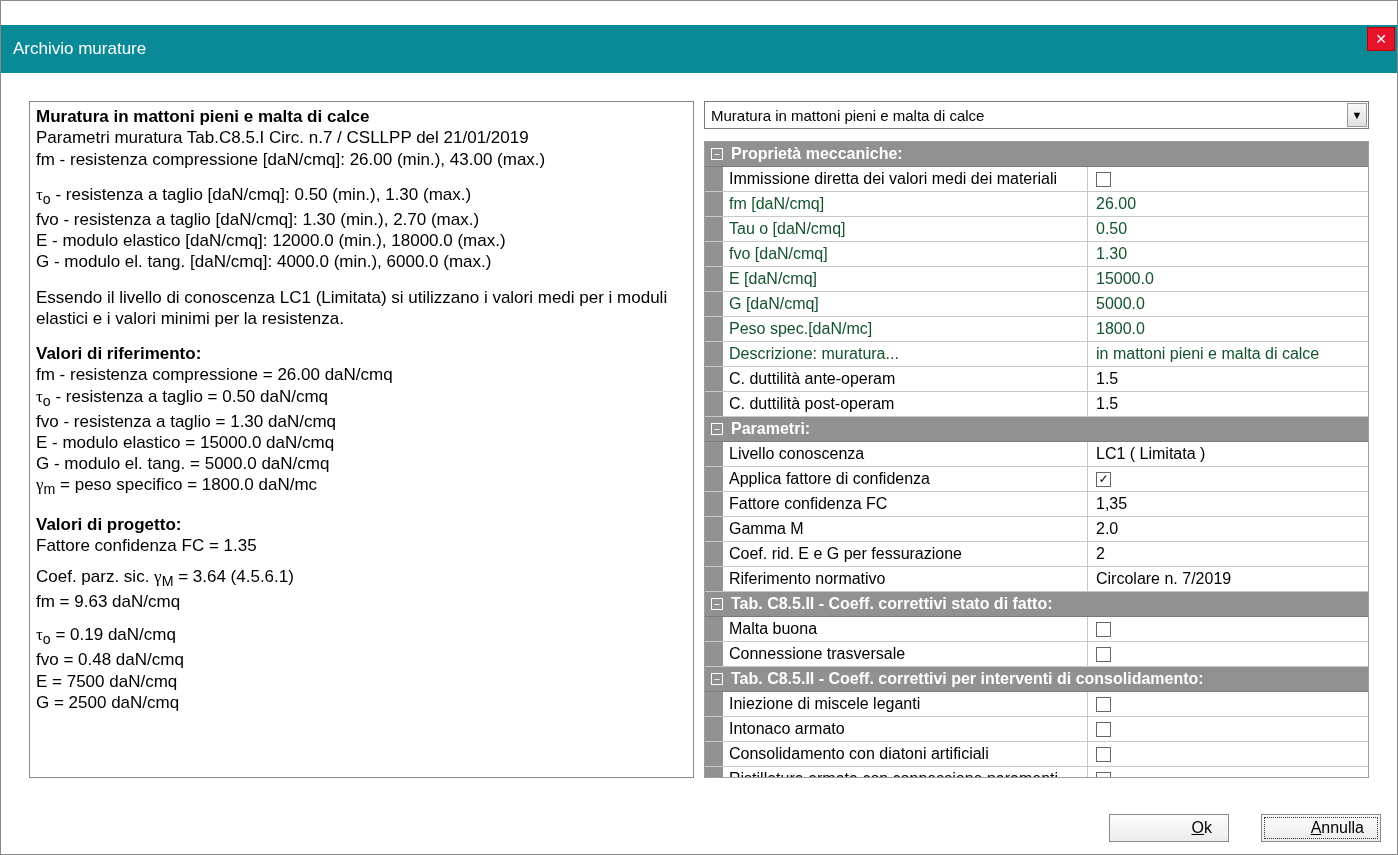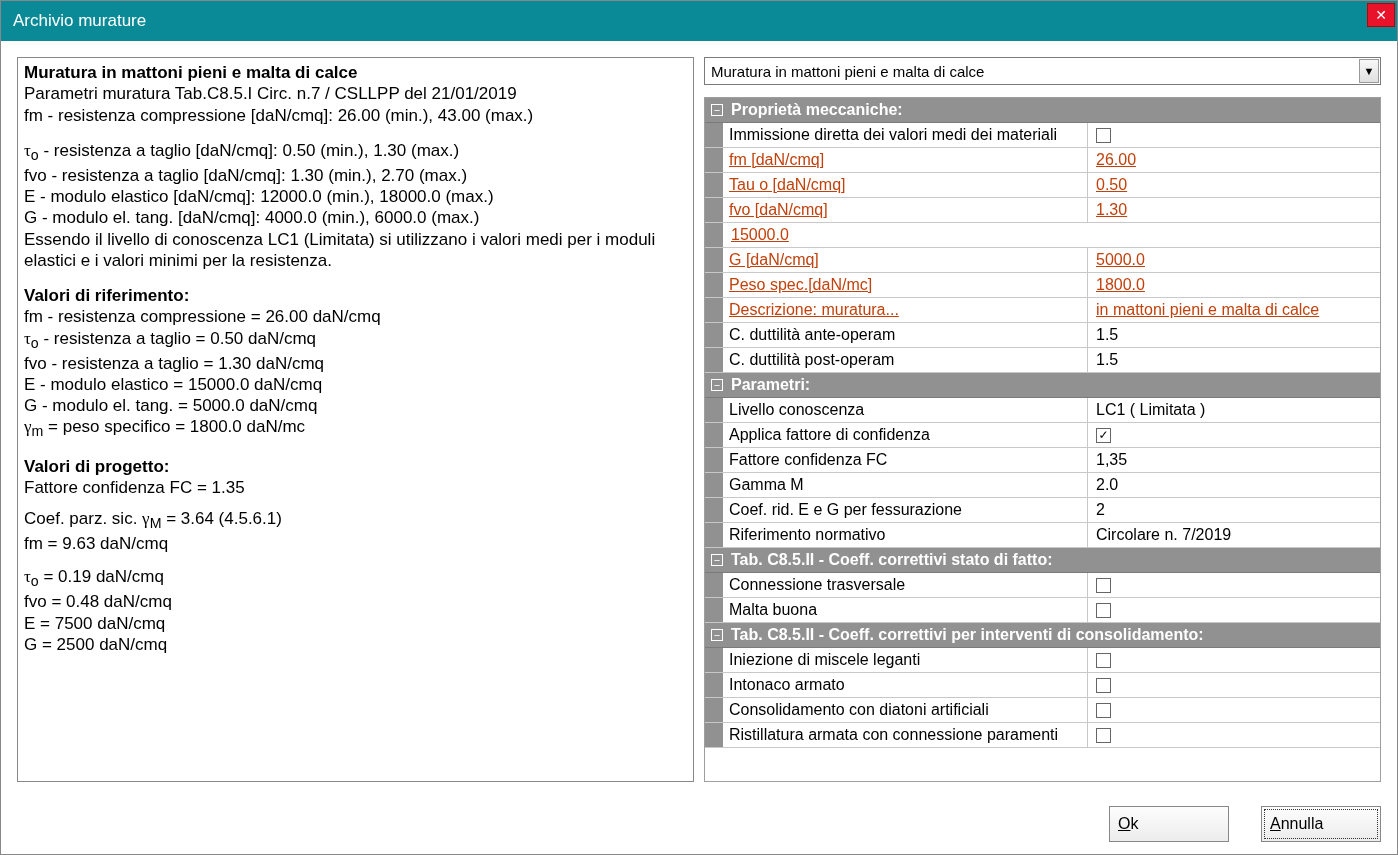--- a/index.html
+++ b/index.html
@@ -13,43 +13,44 @@
   .window {
     width: 1398px; height: 855px;
     border: 1px solid #888;
     display: flex;
     flex-direction: column;
     background: #fff;
   }
   .titlebar {
     background: #0a8a97;
     color: #fff;
-    height: 40px;
+    height: 48px;
     display: flex;
     align-items: center;
     padding: 0 12px;
     font-size: 17px;
     position: relative;
+    margin-top: 24px;
   }
   .titlebar .closebtn {
     position: absolute;
     right: 2px; top: 2px;
     width: 28px; height: 24px;
     background: #e8132a;
     color: #fff;
     display: flex; align-items: center; justify-content: center;
     font-size: 14px;
     cursor: pointer;
     border: 1px solid #b00;
   }
   .content {
     flex: 1;
     display: flex;
     gap: 10px;
-    padding: 16px;
+    padding: 28px;
     min-height: 0;
   }
   .left-pane {
     flex: 1;
     display: flex;
   }
   .left-textbox {
     flex: 1;
     border: 1px solid #888;
     overflow-y: scroll;
@@ -120,44 +121,44 @@
     display:flex;align-items:center;
     border-right: 1px solid #c8c8c8;
     overflow:hidden;white-space:nowrap;text-overflow:ellipsis;
   }
   .pg-value {
     flex: 1;
     padding: 2px 8px;
     display:flex;align-items:center;
   }
   .pg-row.disabled .pg-label,
-  .pg-row.disabled .pg-value { color: #c2410c; text-decoration: underline; }
+  .pg-row.disabled .pg-value { color: #14532d; }
   .pg-check {
     width: 15px; height: 15px;
     border: 1px solid #666;
     background: #fff;
     display:inline-flex;align-items:center;justify-content:center;
     font-size: 12px;
     line-height: 12px;
   }
   .buttons {
     padding: 8px 16px 12px;
     display: flex;
     justify-content: flex-end;
     gap: 32px;
   }
   .btn {
     min-width: 120px;
-    height: 36px;
+    height: 28px;
     border: 1px solid #888;
     background: linear-gradient(#fdfdfd,#ececec);
-    display: flex; align-items:center; justify-content:flex-start;
+    display: flex; align-items:center; justify-content:flex-end;
     font-size: 16px;
     cursor: pointer;
-    padding: 0 8px;
+    padding: 0 16px;
   }
   .btn .ul { text-decoration: underline; }
   .btn.focus { outline: 1px dotted #333; outline-offset:-4px; }
   
   .left-textbox::-webkit-scrollbar { width: 18px; }
   .left-textbox::-webkit-scrollbar-track { background: #efefef; border-left:1px solid #ccc;}
   .left-textbox::-webkit-scrollbar-thumb { background: #cfcfcf; border:1px solid #aaa;}
   .left-textbox::-webkit-scrollbar-button { background:#e0e0e0; border:1px solid #aaa; height:18px;}
 </style>
 </head>
@@ -175,21 +176,21 @@
 
     <div class="left-pane">
       <div class="left-textbox">
         <p><b>Muratura in mattoni pieni e malta di calce</b></p>
         <p>Parametri muratura Tab.C8.5.I Circ. n.7 / CSLLPP del 21/01/2019</p>
         <p>fm - resistenza compressione [daN/cmq]: 26.00 (min.),  43.00 (max.)</p>
         <p style="margin-top:14px"><span style="font-family:serif;">τ</span><sub>o</sub><span> - resistenza a taglio [daN/cmq]: 0.50 (min.),  1.30 (max.)</span></p>
         <p>fvo - resistenza a taglio [daN/cmq]: 1.30 (min.),  2.70 (max.)</p>
         <p>E - modulo elastico [daN/cmq]: 12000.0 (min.),  18000.0 (max.)</p>
         <p>G - modulo el. tang. [daN/cmq]: 4000.0 (min.),  6000.0 (max.)</p>
-        <p style="">Essendo il livello di conoscenza LC1 (Limitata) si utilizzano i valori medi per i moduli elastici e i valori minimi per la resistenza.</p>
+        <p style="margin-top:14px">Essendo il livello di conoscenza LC1 (Limitata) si utilizzano i valori medi per i moduli elastici e i valori minimi per la resistenza.</p>
         <p style="margin-top:14px"><b>Valori di riferimento:</b></p>
         <p>fm - resistenza compressione = 26.00 daN/cmq</p>
         <p><span style="font-family:serif;">τ</span><sub>o</sub><span> - resistenza a taglio = 0.50 daN/cmq</span></p>
         <p>fvo - resistenza a taglio = 1.30 daN/cmq</p>
         <p>E - modulo elastico = 15000.0 daN/cmq</p>
         <p>G - modulo el. tang. = 5000.0 daN/cmq</p>
         <p><span style="font-family:serif;">γ</span><sub>m</sub><span> = peso specifico = 1800.0 daN/mc</span></p>
         <p style="margin-top:14px"><b>Valori di progetto:</b></p>
         <p>Fattore confidenza FC = 1.35</p>
         <p style="margin-top:10px">Coef. parz. sic. <span style="font-family:serif;">γ</span><sub>M</sub><span> = 3.64   (4.5.6.1)</span></p>
@@ -226,20 +227,21 @@
             <div class="pg-label">Tau o  [daN/cmq]</div>
             <div class="pg-value">0.50</div>
           </div>
           <div class="pg-row disabled">
             <div class="pg-gutter"></div>
             <div class="pg-label">fvo  [daN/cmq]</div>
             <div class="pg-value">1.30</div>
           </div>
           <div class="pg-row disabled">
             <div class="pg-gutter"></div>
+            <div class="pg-label">E   [daN/cmq]</div>
             <div class="pg-value">15000.0</div>
           </div>
           <div class="pg-row disabled">
             <div class="pg-gutter"></div>
             <div class="pg-label">G   [daN/cmq]</div>
             <div class="pg-value">5000.0</div>
           </div>
           <div class="pg-row disabled">
             <div class="pg-gutter"></div>
             <div class="pg-label">Peso spec.[daN/mc]</div>
@@ -289,28 +291,28 @@
             <div class="pg-value">2</div>
           </div>
           <div class="pg-row">
             <div class="pg-gutter"></div>
             <div class="pg-label">Riferimento normativo</div>
             <div class="pg-value">Circolare n. 7/2019</div>
           </div>
           <div class="pg-section-hdr"><span class="toggle">−</span><span>Tab. C8.5.II - Coeff. correttivi stato di fatto:</span></div>
           <div class="pg-row">
             <div class="pg-gutter"></div>
+            <div class="pg-label">Malta buona</div>
+            <div class="pg-value">
+              <span class="pg-check"></span>
+            </div>
+          </div>
+          <div class="pg-row">
+            <div class="pg-gutter"></div>
             <div class="pg-label">Connessione trasversale</div>
-            <div class="pg-value">
-              <span class="pg-check"></span>
-            </div>
-          </div>
-          <div class="pg-row">
-            <div class="pg-gutter"></div>
-            <div class="pg-label">Malta buona</div>
             <div class="pg-value">
               <span class="pg-check"></span>
             </div>
           </div>
           <div class="pg-section-hdr"><span class="toggle">−</span><span>Tab. C8.5.II - Coeff. correttivi per interventi di consolidamento:</span></div>
           <div class="pg-row">
             <div class="pg-gutter"></div>
             <div class="pg-label">Iniezione di miscele leganti</div>
             <div class="pg-value">
               <span class="pg-check"></span>

